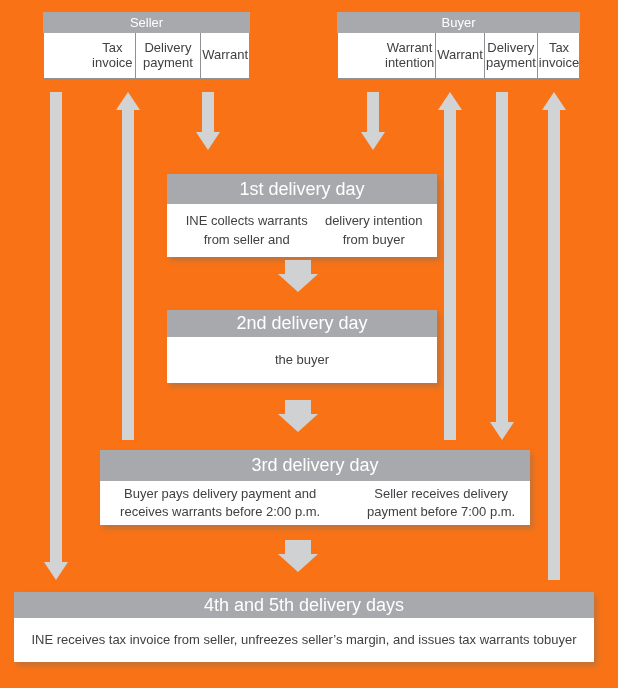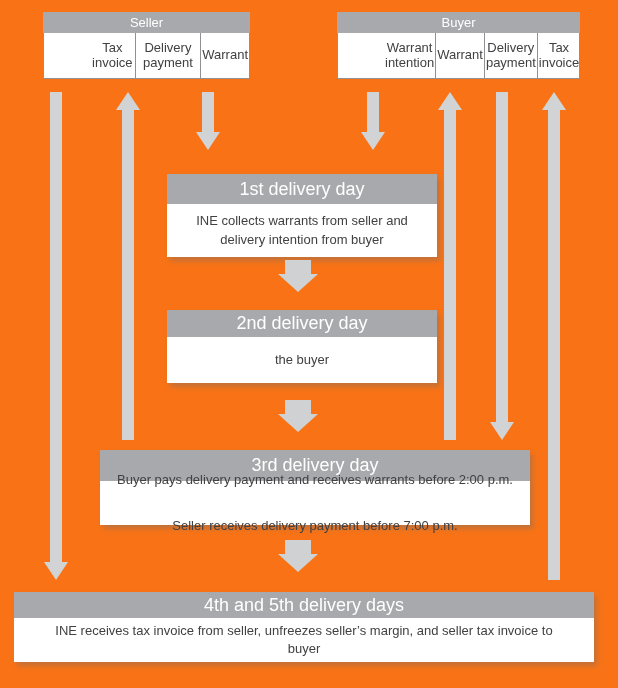--- a/index.html
+++ b/index.html
@@ -19,21 +19,21 @@
     font-size:13px;line-height:1.12;border-right:1px solid #8f9194;padding:0 1px;box-sizing:border-box;
   }
   .party-cell:last-child{border-right:none;}
   
   .stage{position:absolute;background:#fff;box-shadow:3px 4px 5px rgba(110,110,112,.38);}
   .stage-header{
     background:#a7a9ac;color:#fff;font-size:18px;
     display:flex;align-items:center;justify-content:center;
   }
   .stage-body{
-    display:flex;flex-direction:column;align-items:center;justify-content:center;
+    display:flex;flex-direction:row;align-items:center;justify-content:center;
     font-size:13px;line-height:1.4;text-align:center;padding:2px 8px;box-sizing:border-box;
   }
   
   .varrow{position:absolute;width:24px;display:flex;flex-direction:column;align-items:center;}
   .shaft{width:12px;background:#d1d3d4;flex:1;}
   .head-down{width:0;height:0;border-left:12px solid transparent;border-right:12px solid transparent;border-top:18px solid #d1d3d4;}
   .head-up{width:0;height:0;border-left:12px solid transparent;border-right:12px solid transparent;border-bottom:18px solid #d1d3d4;}
   
   .chevron{
     position:absolute;width:40px;height:32px;background:#cfd1d2;
@@ -118,18 +118,18 @@
       <div>Buyer pays delivery payment and receives warrants before 2:00 p.m.</div>
       <div>Seller receives delivery payment before 7:00 p.m.</div>
     </div>
   </div>
 
   <div class="chevron" style="left:278px;top:540px;"></div>
 
   <div class="stage" style="left:14px;top:592px;width:580px;">
     <div class="stage-header" style="height:26px;">4th and 5th delivery days</div>
     <div class="stage-body" style="height:44px;">
-      <div>INE receives tax invoice from seller, unfreezes seller’s margin, and seller tax invoice to</div>
+      <div>INE receives tax invoice from seller, unfreezes seller’s margin, and issues tax warrants to</div>
       <div>buyer</div>
     </div>
   </div>
 
 </div>
 
 </body></html>

